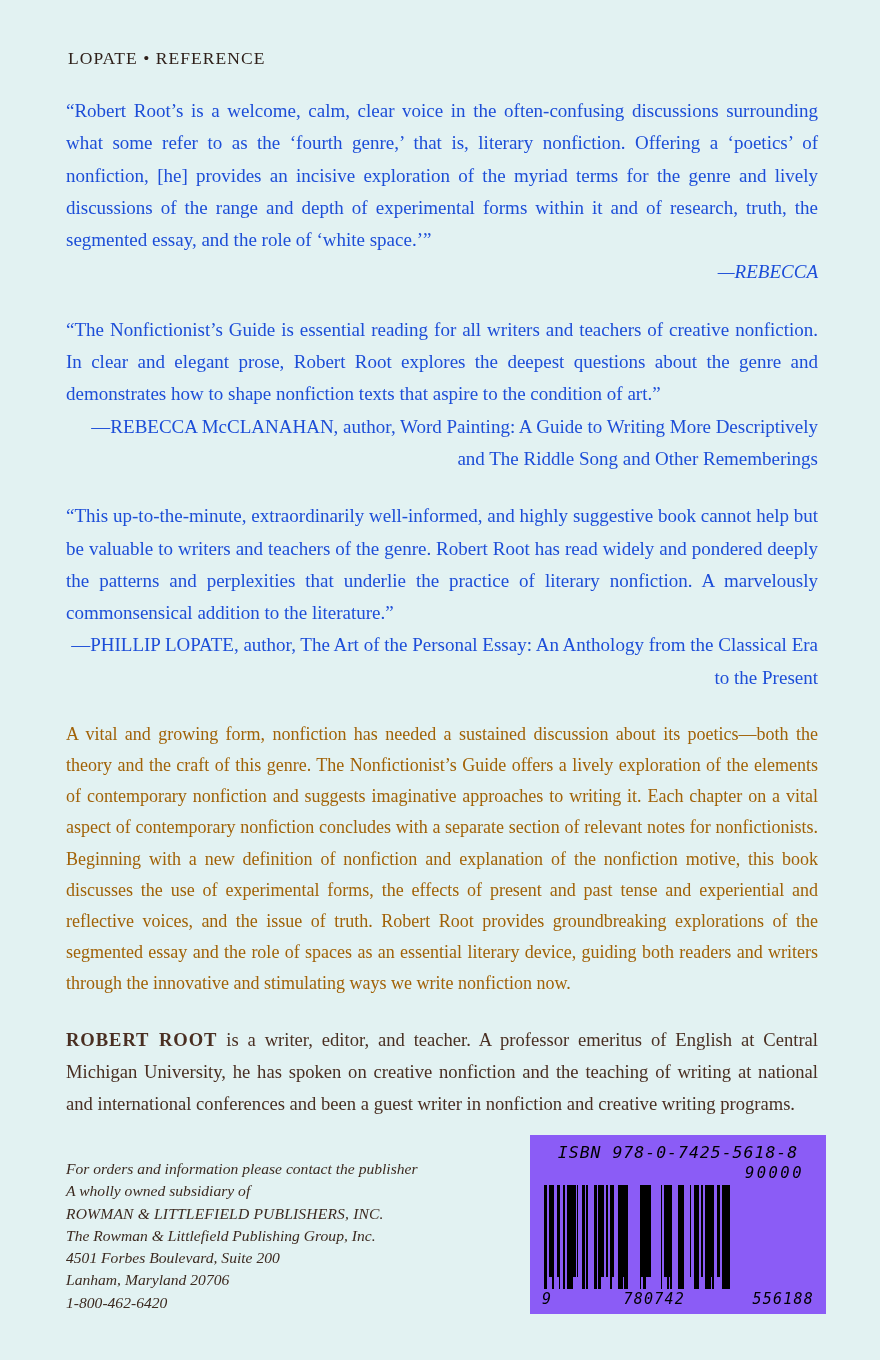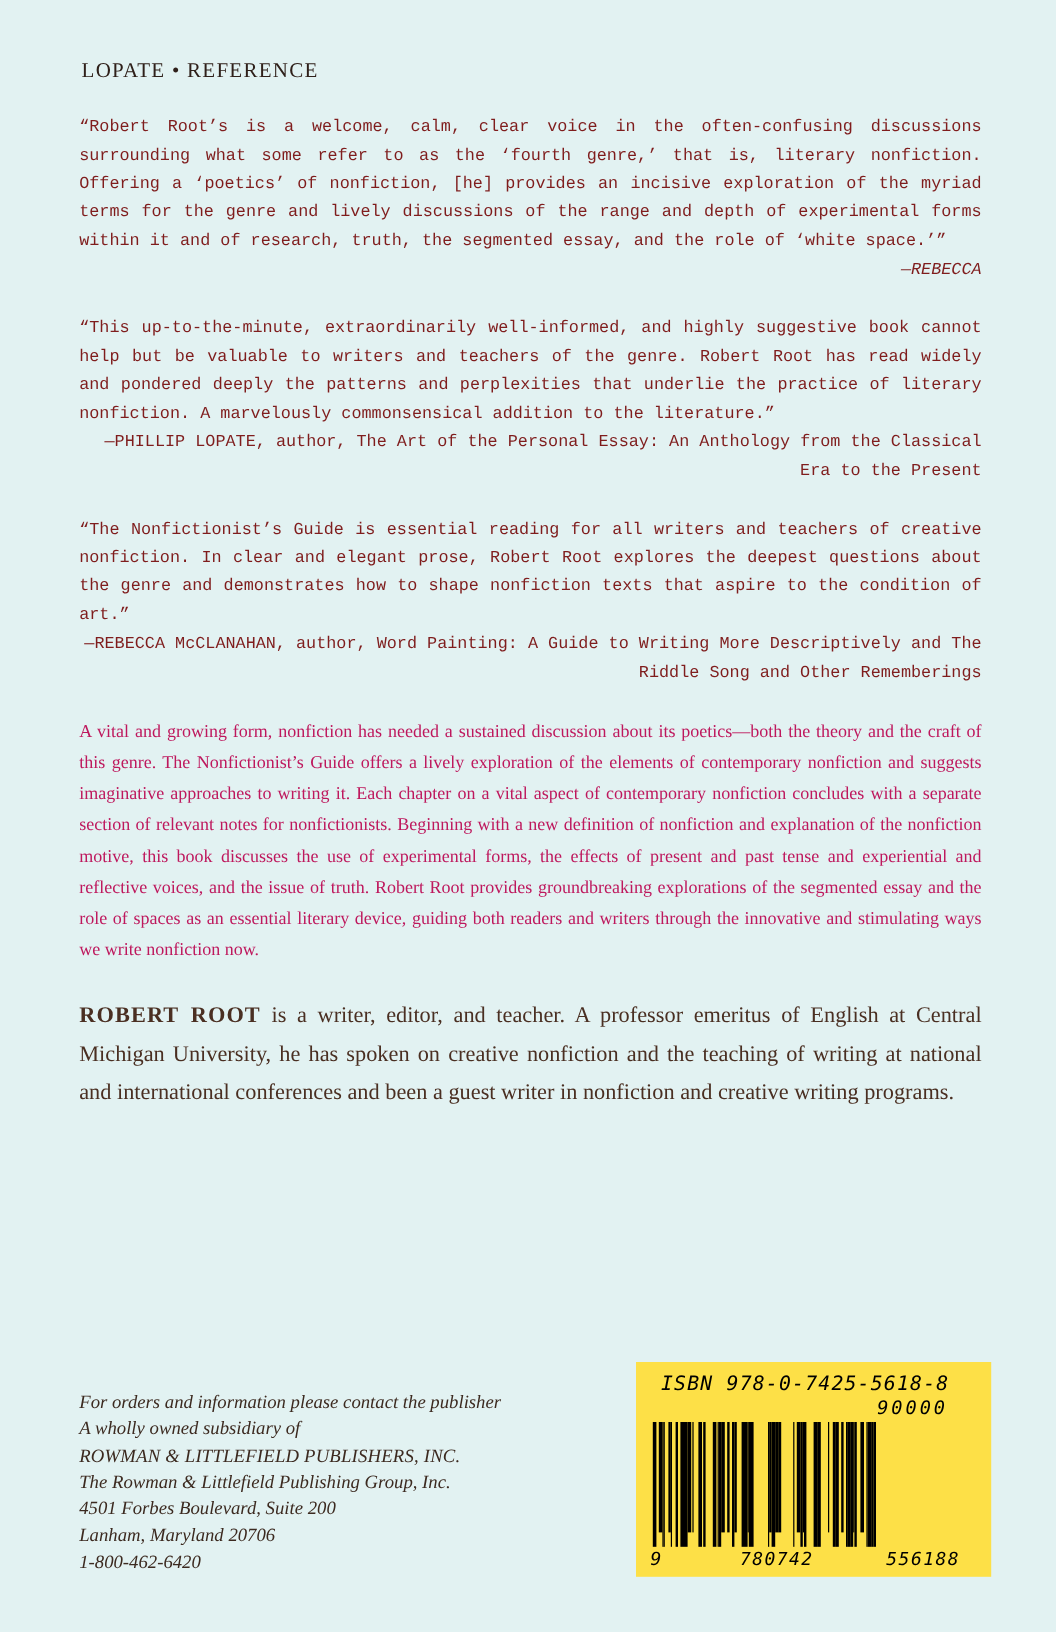--- a/index.html
+++ b/index.html
@@ -22,38 +22,37 @@
     padding: 44px 62px 0 66px;
   }
   .category {
     font-family: "Liberation Serif", serif;
     font-size: 17.5px;
     letter-spacing: 0.06em;
     color: #2f201a;
     margin: 4px 0 26px 2px;
   }
   .blurb {
-    font-size: 14px;
+    font-size: 19px;
     line-height: 1.70;
     text-align: justify;
     margin: 0 0 25px 0;
-    color: #7f1d1d;
-    font-family: Liberation Mono, monospace;
+    color: #1d4ed8;
   }
   .attrib-right {
     display: block;
     text-align: right;
   }
   .italic { font-style: italic; }
   .body-para {
-    font-size: 15px;
+    font-size: 18px;
     line-height: 1.73;
     text-align: justify;
     margin: 0 0 25px 0;
-    color: #be185d;
+    color: #a16207;
   }
   .author-bio {
     font-size: 18.6px;
     line-height: 1.73;
     text-align: justify;
     margin: 0;
     color: #4a2f22;
   }
   .author-name {
     font-weight: bold;
@@ -73,22 +72,22 @@
     width: 430px;
   }
   .pub-line.caps {
     letter-spacing: 0.01em;
   }
   .barcode-wrap {
     position: absolute;
     right: 0;
     bottom: 0;
     width: 296px;
-    background: #fde047;
-    padding: 8px 24px 6px 10px;
+    background: #8b5cf6;
+    padding: 8px 10px 6px 10px;
     box-sizing: border-box;
   }
   .isbn-text {
     font-family: "DejaVu Sans Mono", monospace;
     font-size: 16.5px;
     letter-spacing: 0.06em;
     text-align: center;
     color: #000;
     margin-bottom: 2px;
   }
@@ -131,27 +130,27 @@
 <div class="page">
 
   <div class="category">LOPATE • REFERENCE</div>
 
   <p class="blurb">
     <span>“Robert Root’s is a welcome, calm, clear voice in the often-confusing discussions surrounding what some refer to as the ‘fourth genre,’ that is, literary nonfiction. Offering a ‘poetics’ of nonfiction, [he] provides an incisive exploration of the myriad terms for the genre and lively discussions of the range and depth of experimental forms within it and of research, truth, the segmented essay, and the role of ‘white space.’”</span>
     <span class="attrib-right italic">—REBECCA</span>
   </p>
 
   <p class="blurb">
+    <span>“The Nonfictionist’s Guide is essential reading for all writers and teachers of creative nonfiction. In clear and elegant prose, Robert Root explores the deepest questions about the genre and demonstrates how to shape nonfiction texts that aspire to the condition of art.”</span>
+    <span class="attrib-right">—REBECCA McCLANAHAN, author, Word Painting: A Guide to Writing More Descriptively and The Riddle Song and Other Rememberings</span>
+  </p>
+
+  <p class="blurb">
     <span>“This up-to-the-minute, extraordinarily well-informed, and highly suggestive book cannot help but be valuable to writers and teachers of the genre. Robert Root has read widely and pondered deeply the patterns and perplexities that underlie the practice of literary nonfiction. A marvelously commonsensical addition to the literature.”</span>
     <span class="attrib-right">—PHILLIP LOPATE, author, The Art of the Personal Essay: An Anthology from the Classical Era to the Present</span>
-  </p>
-
-  <p class="blurb">
-    <span>“The Nonfictionist’s Guide is essential reading for all writers and teachers of creative nonfiction. In clear and elegant prose, Robert Root explores the deepest questions about the genre and demonstrates how to shape nonfiction texts that aspire to the condition of art.”</span>
-    <span class="attrib-right">—REBECCA McCLANAHAN, author, Word Painting: A Guide to Writing More Descriptively and The Riddle Song and Other Rememberings</span>
   </p>
 
   <p class="body-para">A vital and growing form, nonfiction has needed a sustained discussion about its poetics—both the theory and the craft of this genre. The Nonfictionist’s Guide offers a lively exploration of the elements of contemporary nonfiction and suggests imaginative approaches to writing it. Each chapter on a vital aspect of contemporary nonfiction concludes with a separate section of relevant notes for nonfictionists. Beginning with a new definition of nonfiction and explanation of the nonfiction motive, this book discusses the use of experimental forms, the effects of present and past tense and experiential and reflective voices, and the issue of truth. Robert Root provides groundbreaking explorations of the segmented essay and the role of spaces as an essential literary device, guiding both readers and writers through the innovative and stimulating ways we write nonfiction now.</p>
 
   <p class="author-bio">
     <span class="author-name">ROBERT ROOT</span><span> is a writer, editor, and teacher. A professor emeritus of English at Central Michigan University, he has spoken on creative nonfiction and the teaching of writing at national and international conferences and been a guest writer in nonfiction and creative writing programs.</span>
   </p>
 
   <div class="footer">
     <div class="pub-block">

